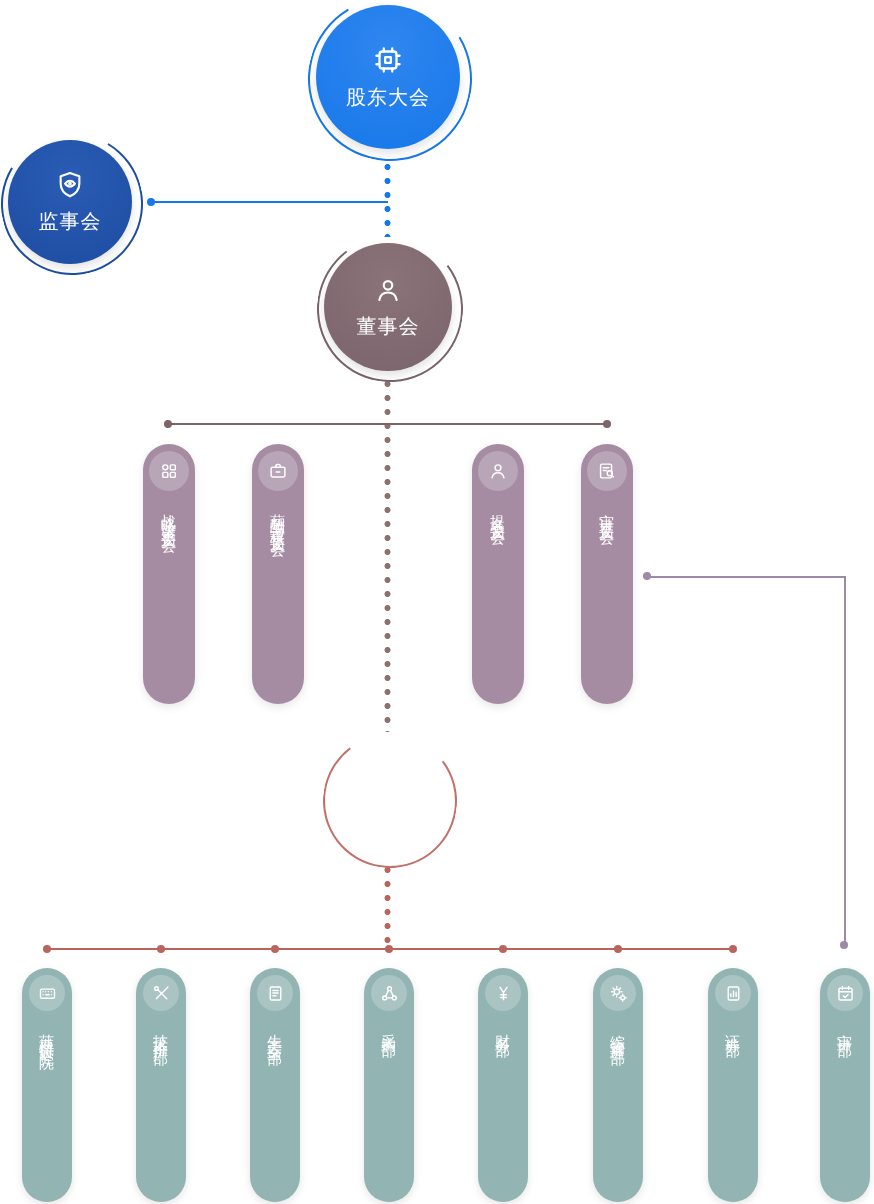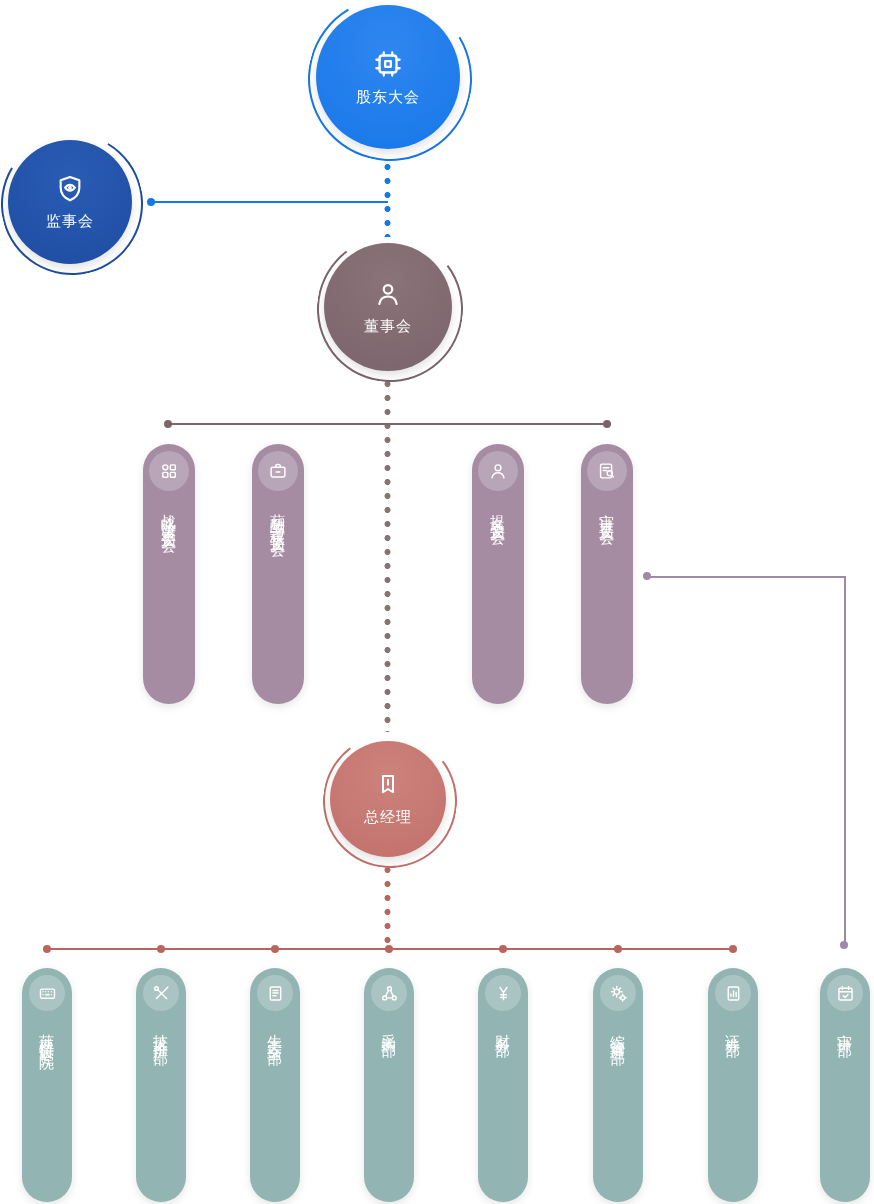--- a/index.html
+++ b/index.html
@@ -6,21 +6,21 @@
   .canvas{
     position:relative;width:874px;height:1204px;background:#ffffff;overflow:hidden;
     font-family:"Liberation Sans","DejaVu Sans",sans-serif;
   }
   
   .cnode{
     position:absolute;border-radius:50%;display:flex;flex-direction:column;
     align-items:center;justify-content:center;gap:7px;color:#fff;z-index:3;
     box-shadow:0 4px 10px rgba(0,0,0,.12);
   }
-  .cnode .nlabel{font-size:15px;letter-spacing:1px;}
+  .cnode .nlabel{font-size:20px;letter-spacing:1px;}
   .cnode svg{display:block;}
   .n-shareholders{left:316px;top:5px;width:144px;height:144px;
     background:radial-gradient(circle at 50% 30%, #2f86f0, var(--blue,#1677e8));}
   .n-supervisory{left:8px;top:140px;width:124px;height:124px;
     background:radial-gradient(circle at 50% 30%, #2b5cb4, var(--navy,#1c4da2));align-items:center;}
   .n-board{left:324px;top:243px;width:128px;height:128px;
     background:radial-gradient(circle at 50% 30%, #8a7379, var(--board,#7a646b));}
   .n-gm{left:330px;top:741px;width:116px;height:116px;
     background:radial-gradient(circle at 50% 30%, #cd827c, var(--red_node,#c1706a));}
   
@@ -138,29 +138,20 @@
     <span>
       <svg width="32" height="32" viewBox="0 0 24 24">
         <circle cx="12" cy="8.5" r="3.2"></circle>
         <path d="M5.5 19.5c.6-3.6 3.2-5.6 6.5-5.6s5.9 2 6.5 5.6"></path>
       </svg>
     </span>
     <span class="nlabel">董事会</span>
   </div>
 
   <div class="arc arc-gm"></div>
-  <div class="cnode n-gm">
-    <span>
-      <svg width="30" height="30" viewBox="0 0 24 24">
-        <path d="M8 4h8v13l-4-2.6L8 17z"></path>
-        <path d="M12 7v4"></path>
-      </svg>
-    </span>
-    <span class="nlabel">总经理</span>
-  </div>
 
   <div class="pill pill-commit c1">
     <span class="pill-icon">
       <svg width="22" height="22" viewBox="0 0 24 24">
         <circle cx="8" cy="8" r="2.7"></circle>
         <rect x="13.5" y="5.3" width="5.4" height="5.4" rx="1"></rect>
         <rect x="5.3" y="13.5" width="5.4" height="5.4" rx="1"></rect>
         <rect x="13.5" y="13.5" width="5.4" height="5.4" rx="1"></rect>
       </svg>
     </span>

